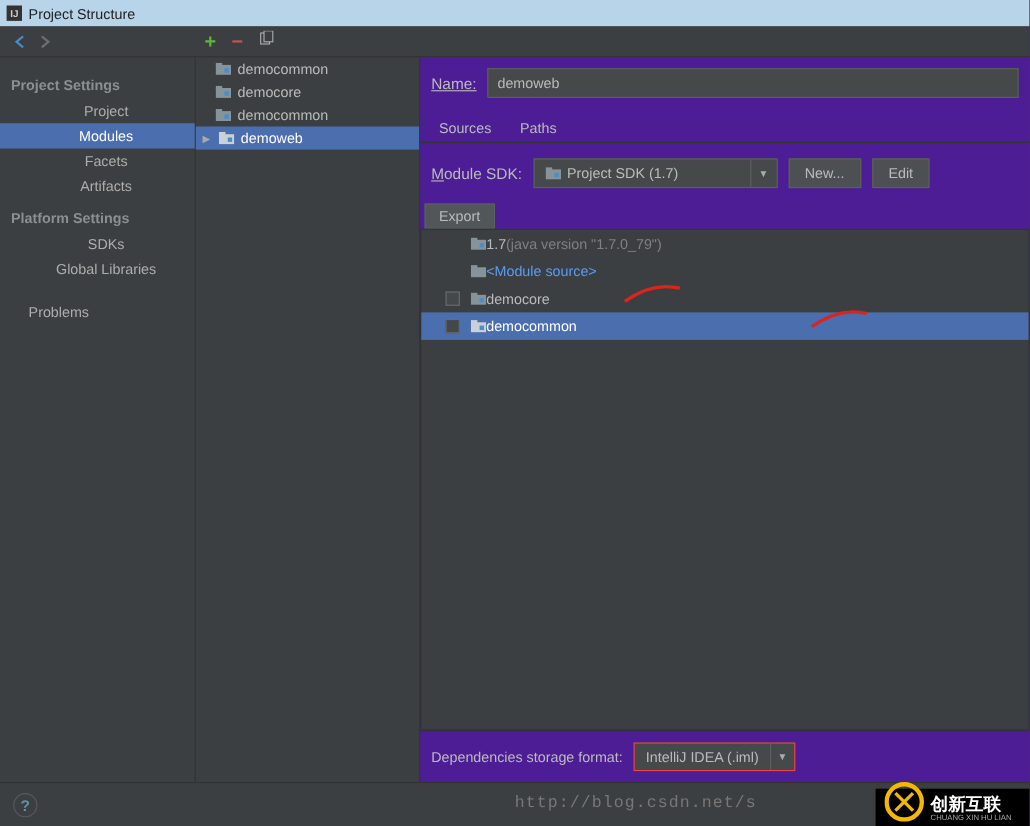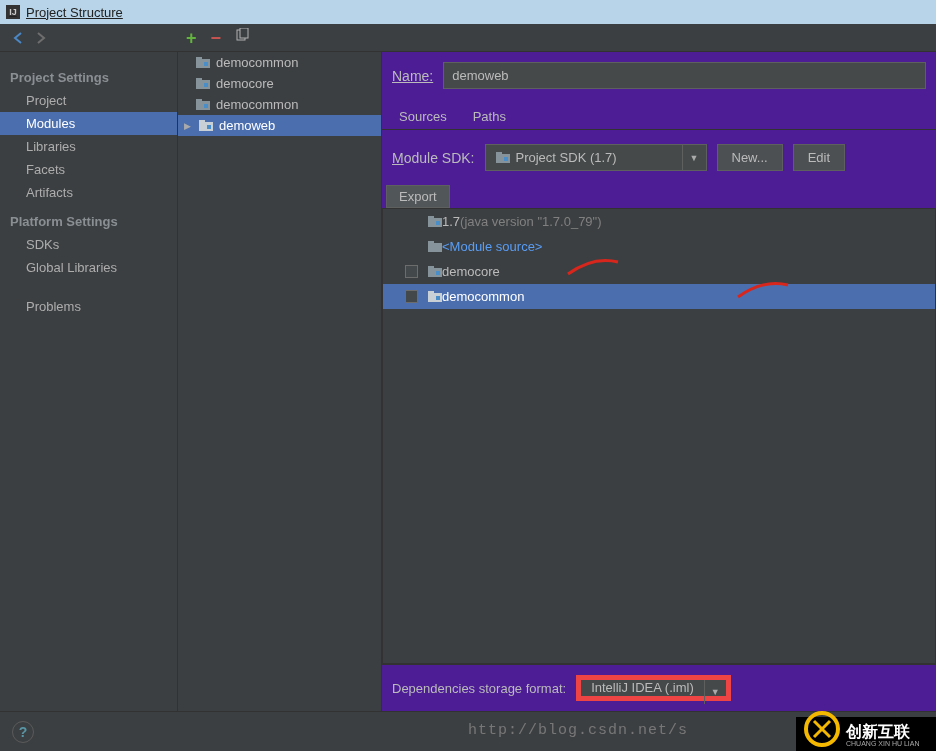--- a/index.html
+++ b/index.html
@@ -1,28 +1,28 @@
 <!DOCTYPE html>
 <html><head>
 <meta charset="utf-8">
 <style>
 * { box-sizing: border-box; margin: 0; padding: 0; font-family: "Segoe UI", Arial, sans-serif; }
 body { width: 936px; height: 751px; background: #3c3f41; color: #bbbbbb; font-size: 13px; overflow: hidden; position: relative; }
 
-.titlebar { background: #b8d4e8; height: 24px; display: flex; align-items: center; padding: 0 6px; color: #222; text-decoration: underline; }
+.titlebar { background: #b8d4e8; height: 24px; display: flex; align-items: center; padding: 0 6px; color: #222; }
 .titlebar .icon { width: 14px; height: 14px; background: #333; margin-right: 6px; display: inline-flex; align-items: center; justify-content: center; color:#ccc; font-size:9px; font-weight:bold; }
 
 .toolbar { height: 28px; background: #3c3f41; border-bottom: 1px solid #323232; display: flex; align-items: center; padding: 0 10px; position: relative; }
 .arrow-btn { width: 18px; height: 18px; display:inline-flex; align-items:center; justify-content:center; margin-right:4px; }
 
 .main { display: flex; height: calc(100% - 24px - 28px - 40px); }
 
 .left-panel { width: 178px; background: #3c3f41; border-right: 1px solid #323232; padding-top: 14px; }
 .section-header { color: #8a8f94; font-weight: bold; padding: 4px 10px; font-size: 13px; }
-.nav-item { padding: 4px 10px 4px 26px; color: #adadad; cursor: default; font-size: 13px; }
+.nav-item { padding: 4px 10px 4px 26px; color: #adadad; cursor: default; font-size: 13px; text-align: center; }
 .nav-item.selected { background: #4b6eaf; color: #fff; }
 .problems-item { padding: 4px 10px 4px 26px; color:#adadad; margin-top:16px; }
 
 .mid-panel { width: 204px; background: #3c3f41; border-right: 1px solid #323232; }
 .plus-icon { color:#62b33f; font-size:18px; font-weight:bold; }
 .minus-icon { color:#c75450; font-size:18px; font-weight:bold; }
 .copy-icon { color:#afb1b3; font-size:14px; }
 .module-item { display:flex; align-items:center; padding: 3px 8px 3px 18px; gap:6px; font-size:13px; }
 .module-item.selected { background:#4b6eaf; color:#fff; }
 .expand-tri { color:#aaa; font-size:9px; margin-left:-12px; margin-right:2px; }
@@ -49,21 +49,21 @@
 .export-tab { display:inline-block; background:#515658; border:1px solid #5e6060; padding:3px 12px; margin-left:4px; font-size:13px; }
 .deps-area { flex:1; border:1px solid #323232; margin:0 0 0 0; background:#3c3f41; position:relative; }
 .dep-row { display:flex; align-items:center; padding:4px 10px 4px 22px; gap:10px; font-size:13px; height:25px; }
 .dep-row.selected { background:#4b6eaf; color:#fff; }
 .checkbox { width:13px; height:13px; background:#43494a; border:1px solid #6c6c6c; display:inline-block; }
 .dep-text { display:flex; align-items:center; gap:0; }
 .muted { color:#808080; }
 .link-blue { color:#589df6; }
 
 .storage-row { display:flex; align-items:center; padding:10px; gap:10px; border-top:1px solid #323232; }
-.storage-select { display:flex; align-items:flex-start; background:#45494a; border:5px solid #ef4444; height:26px; }
+.storage-select { display:flex; align-items:center; background:#45494a; border:1px solid #ef4444; height:26px; }
 .storage-select-main { padding:0 10px; }
 .storage-select-arrow { width:22px; height:24px; border-left:1px solid #5e6060; display:flex; align-items:center; justify-content:center; color:#aaa; font-size:9px; }
 
 .footer { height:40px; background:#3c3f41; border-top:1px solid #323232; display:flex; align-items:center; padding:0 12px; position:relative; }
 .help-icon { width:22px; height:22px; border:1px solid #5a5a5a; border-radius:50%; display:flex; align-items:center; justify-content:center; color:#5896a6; font-size:14px; font-weight:bold; }
 
 .watermark-url { position:absolute; bottom:12px; left:50%; color:#777; font-family: "Courier New", monospace; font-size:15px; letter-spacing:1px; }
 .watermark-logo { position:absolute; bottom:0; right:0; width:140px; height:34px; background:#000; display:flex; align-items:flex-end; padding:4px 8px; gap:6px; }
 .logo-circle { width:36px; height:36px; position:relative; }
 .logo-text { color:#fff; font-size:16px; font-weight:bold; line-height:1; }
@@ -101,21 +101,20 @@
           <rect x="5" y="0" width="8" height="10" fill="#3c3f41" stroke="#afb1b3"></rect>
         </svg></span>
   </div>
 </div>
 
 <div class="main">
   <div class="left-panel">
     <div class="section-header">Project Settings</div>
     <div class="nav-item">Project</div>
     <div class="nav-item selected">Modules</div>
-    <div class="nav-item">Libraries</div>
     <div class="nav-item">Facets</div>
     <div class="nav-item">Artifacts</div>
     <div class="section-header" style="margin-top:6px;">Platform Settings</div>
     <div class="nav-item">SDKs</div>
     <div class="nav-item">Global Libraries</div>
     <div class="problems-item">Problems</div>
   </div>
 
   <div class="mid-panel">
     <div class="module-item">

